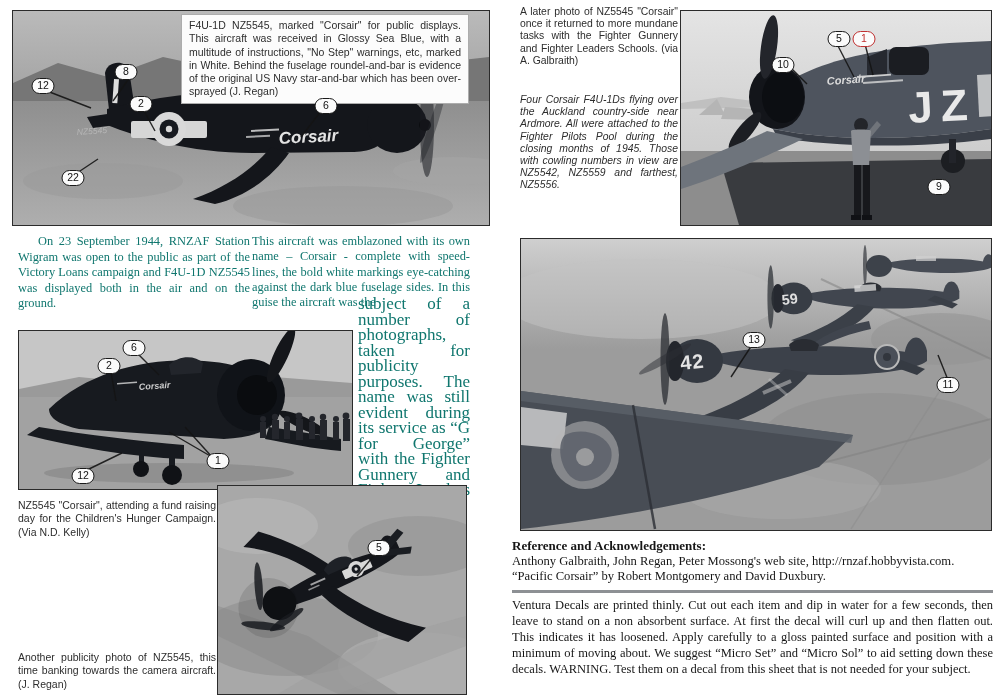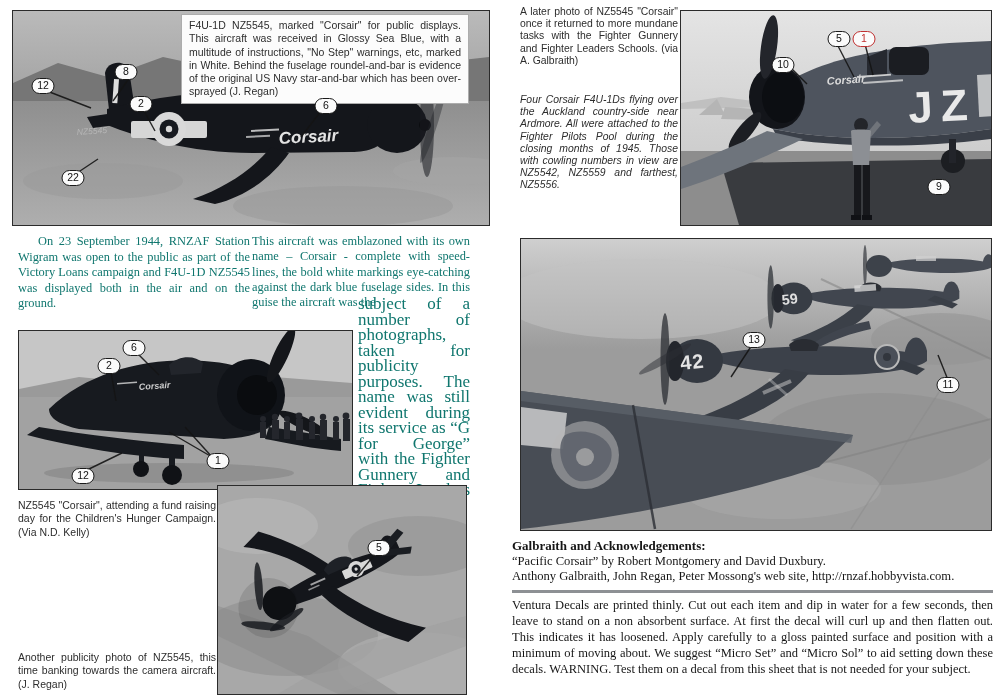--- a/index.html
+++ b/index.html
@@ -326,20 +326,20 @@
       <g stroke="#141414" stroke-width="1.4" opacity=".9">
         <line x1="231" y1="106" x2="210" y2="138"></line>
         <line x1="427" y1="141" x2="417" y2="116"></line>
       </g>
     </svg>
     <span class="co" style="left:233px;top:101px">13</span>
     <span class="co" style="left:427px;top:146px">11</span>
   </figure>
 
   <div class="footer">
-    <div class="h">Galbraith and Acknowledgements:</div>
+    <div class="h">Reference and Acknowledgements:</div>
+    <div class="ln">Anthony Galbraith, John Regan, Peter Mossong's web site, http://rnzaf.hobbyvista.com.</div>
     <div class="ln">“Pacific Corsair” by Robert Montgomery and David Duxbury.</div>
-    <div class="ln">Anthony Galbraith, John Regan, Peter Mossong's web site, http://rnzaf.hobbyvista.com.</div>
     <div class="rule"></div>
     <div class="nbb">Ventura Decals are printed thinly. Cut out each item and dip in water for a few seconds, then leave to stand on a non absorbent surface. At first the decal will curl up and then flatten out. This indicates it has loosened. Apply carefully to a gloss painted surface and position with a minimum of moving about. We suggest “Micro Set” and “Micro Sol” to aid setting down these decals. WARNING. Test them on a decal from this sheet that is not needed for your subject.</div>
   </div>
 
 </div>
 
 </body></html>

